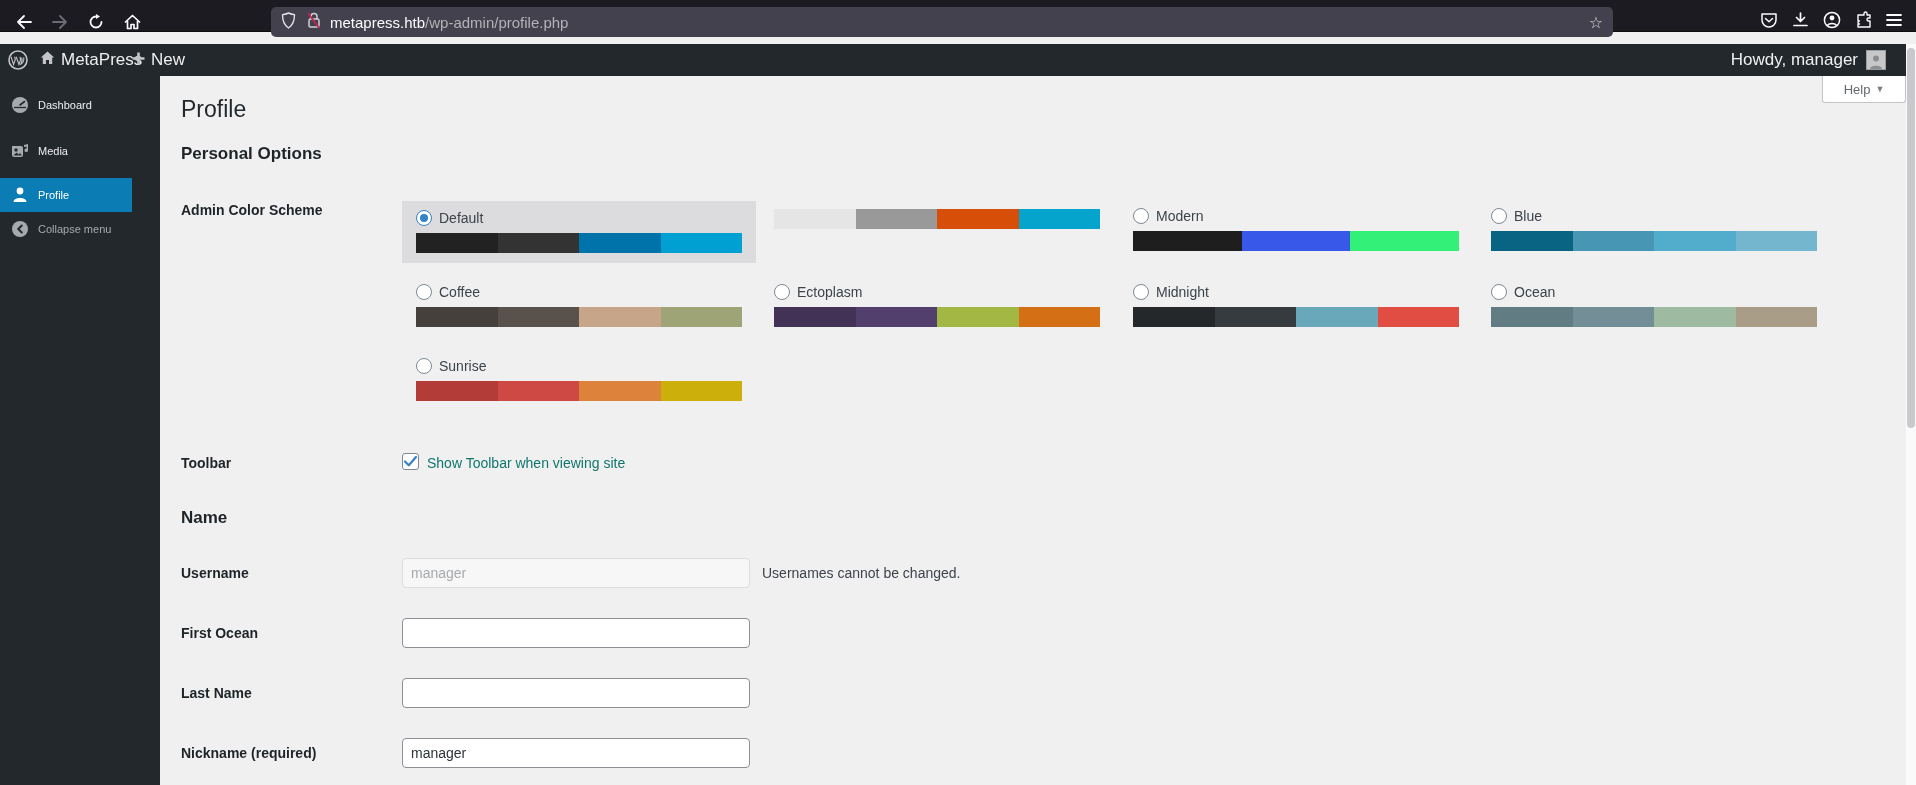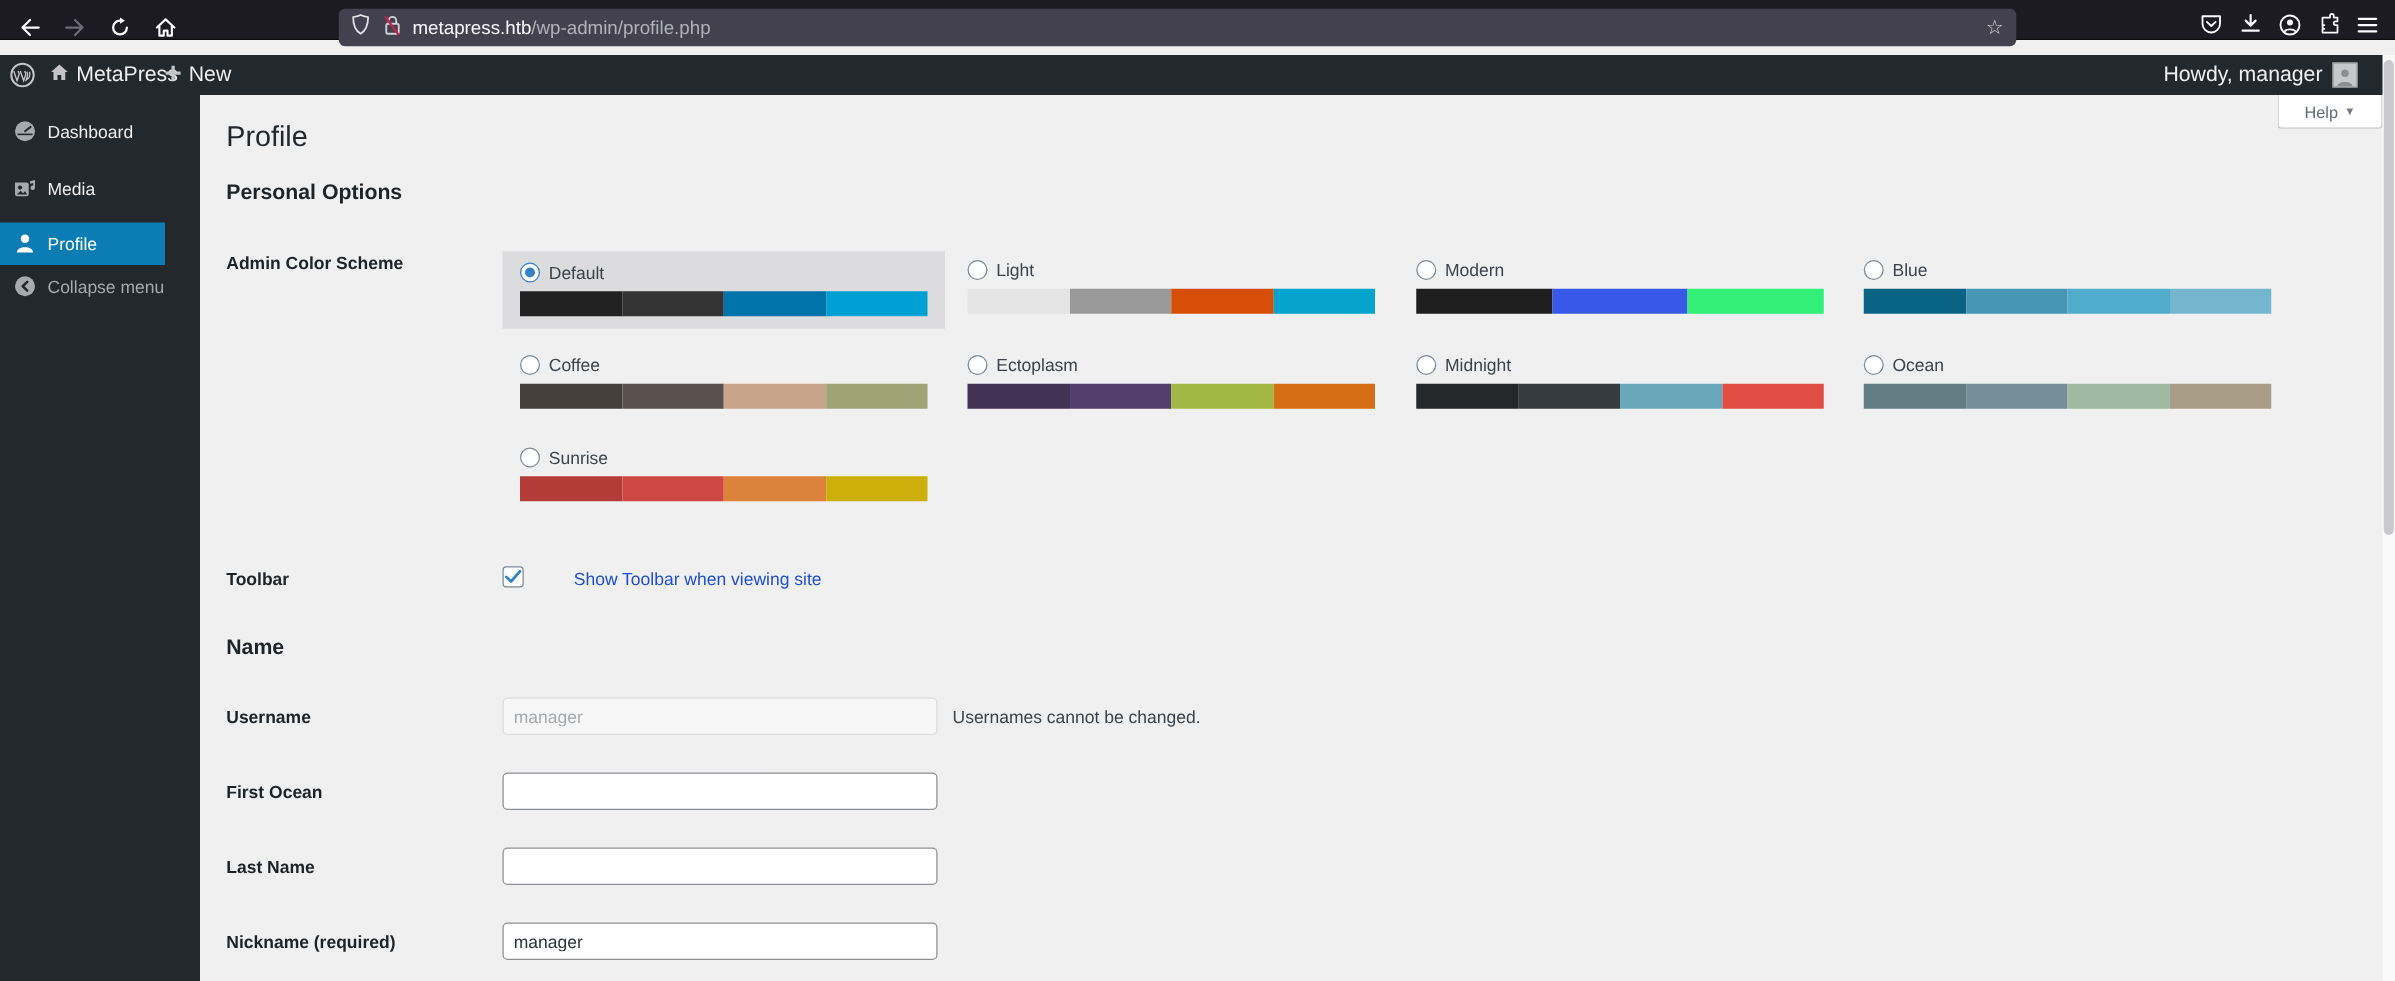--- a/index.html
+++ b/index.html
@@ -26,21 +26,21 @@
   .admin-bar { position:absolute; left:0; top:44px; width:1916px; height:32px;
                background:#23282d; color:#eeeeee; font-size:17px; }
   .ab-item { position:absolute; top:0; height:32px; display:flex; align-items:center; gap:6px; color:#eee; }
   .ab-right { position:absolute; right:30px; top:0; height:32px; display:flex; align-items:center; gap:8px; color:#f0f0f1; }
   .avatar { width:20px; height:20px; background:#c6c8ca; border:1px solid #9b9d9f;
             display:flex; align-items:flex-end; justify-content:center; overflow:hidden; }
 
   
   .sidebar { position:absolute; left:0; top:76px; width:160px; height:709px; background:#23282d; }
   .menu-item { position:absolute; left:0; width:132px; height:34px; display:flex;
-               align-items:center; color:#eeeeee; font-size:14px; cursor:pointer; }
+               align-items:center; color:#eeeeee; font-size:11px; cursor:pointer; }
   .menu-item .mi-icon { width:20px; margin:0 8px 0 10px; display:flex; justify-content:center; color:#a7aaad; }
   .menu-item.active { background:#0c7cb5; color:#ffffff; }
   .menu-item.active .mi-icon { color:#ffffff; }
   .menu-item.active .arrow { position:absolute; left:160px; top:9px; width:0; height:0;
       border-top:8px solid transparent; border-bottom:8px solid transparent; border-left:8px solid #0c7cb5; }
   .menu-item.dim { color:#a7aaad; }
 
   
   .content { position:absolute; left:160px; top:76px; width:1746px; height:709px; background:#f0f0f1; }
   .help-tab { position:absolute; left:1822px; top:76px; width:84px; height:27px; background:#ffffff;
@@ -62,21 +62,21 @@
   .radio.on::after { content:""; position:absolute; left:3px; top:3px; width:8px; height:8px;
                      border-radius:50%; background:#3582c4; }
   .scheme-label { font-size:14px; color:#3c434a; }
   .swatch-bar { display:flex; width:326px; height:20px; margin-top:4px; }
   .swatch-bar .seg { flex:1; height:20px; }
 
   
   .checkbox { position:absolute; left:402px; top:453px; width:17px; height:17px; background:#fff;
               border:1px solid #7e8993; border-radius:3px; display:flex; align-items:center; justify-content:center; }
   .checkbox svg { display:block; }
-  .cb-label { position:absolute; left:427px; top:455px; font-size:14px; color:#1d4ed8;margin-left:32px; }
+  .cb-label { position:absolute; left:427px; top:455px; font-size:14px; color:#0f766e; }
 
   
   .text-input { position:absolute; left:402px; width:348px; height:30px; border:1px solid #8c8f94;
                 border-radius:4px; background:#ffffff; font-size:14px; color:#2c3338; padding:0 8px;
                 font-family:"Liberation Sans","DejaVu Sans",sans-serif; }
   .text-input:disabled { background:#f7f7f7; border-color:#dcdcde; color:#a7aaad; }
   .desc { position:absolute; left:762px; font-size:14px; color:#3c434a; }
 
   
   .scrollbar { position:absolute; right:0; top:44px; width:10px; height:741px; background:#fafafa; }
@@ -258,24 +258,20 @@
           <span class="scheme-label">Default</span>
         </div>
         <div class="swatch-bar">
           <span class="seg" style="background: rgb(34, 34, 34);"></span>
           <span class="seg" style="background: rgb(51, 51, 51);"></span>
           <span class="seg" style="background: rgb(0, 115, 170);"></span>
           <span class="seg" style="background: rgb(0, 160, 210);"></span>
         </div>
       </div>
       <div class="scheme" style="left: 774px; top: 205px;">
-        <div class="scheme-top">
-          <span class="radio"></span>
-          <span class="scheme-label">Light</span>
-        </div>
         <div class="swatch-bar">
           <span class="seg" style="background: rgb(229, 229, 229);"></span>
           <span class="seg" style="background: rgb(153, 153, 153);"></span>
           <span class="seg" style="background: rgb(214, 78, 7);"></span>
           <span class="seg" style="background: rgb(4, 164, 204);"></span>
         </div>
       </div>
       <div class="scheme" style="left: 1133px; top: 205px;">
         <div class="scheme-top">
           <span class="radio"></span>

